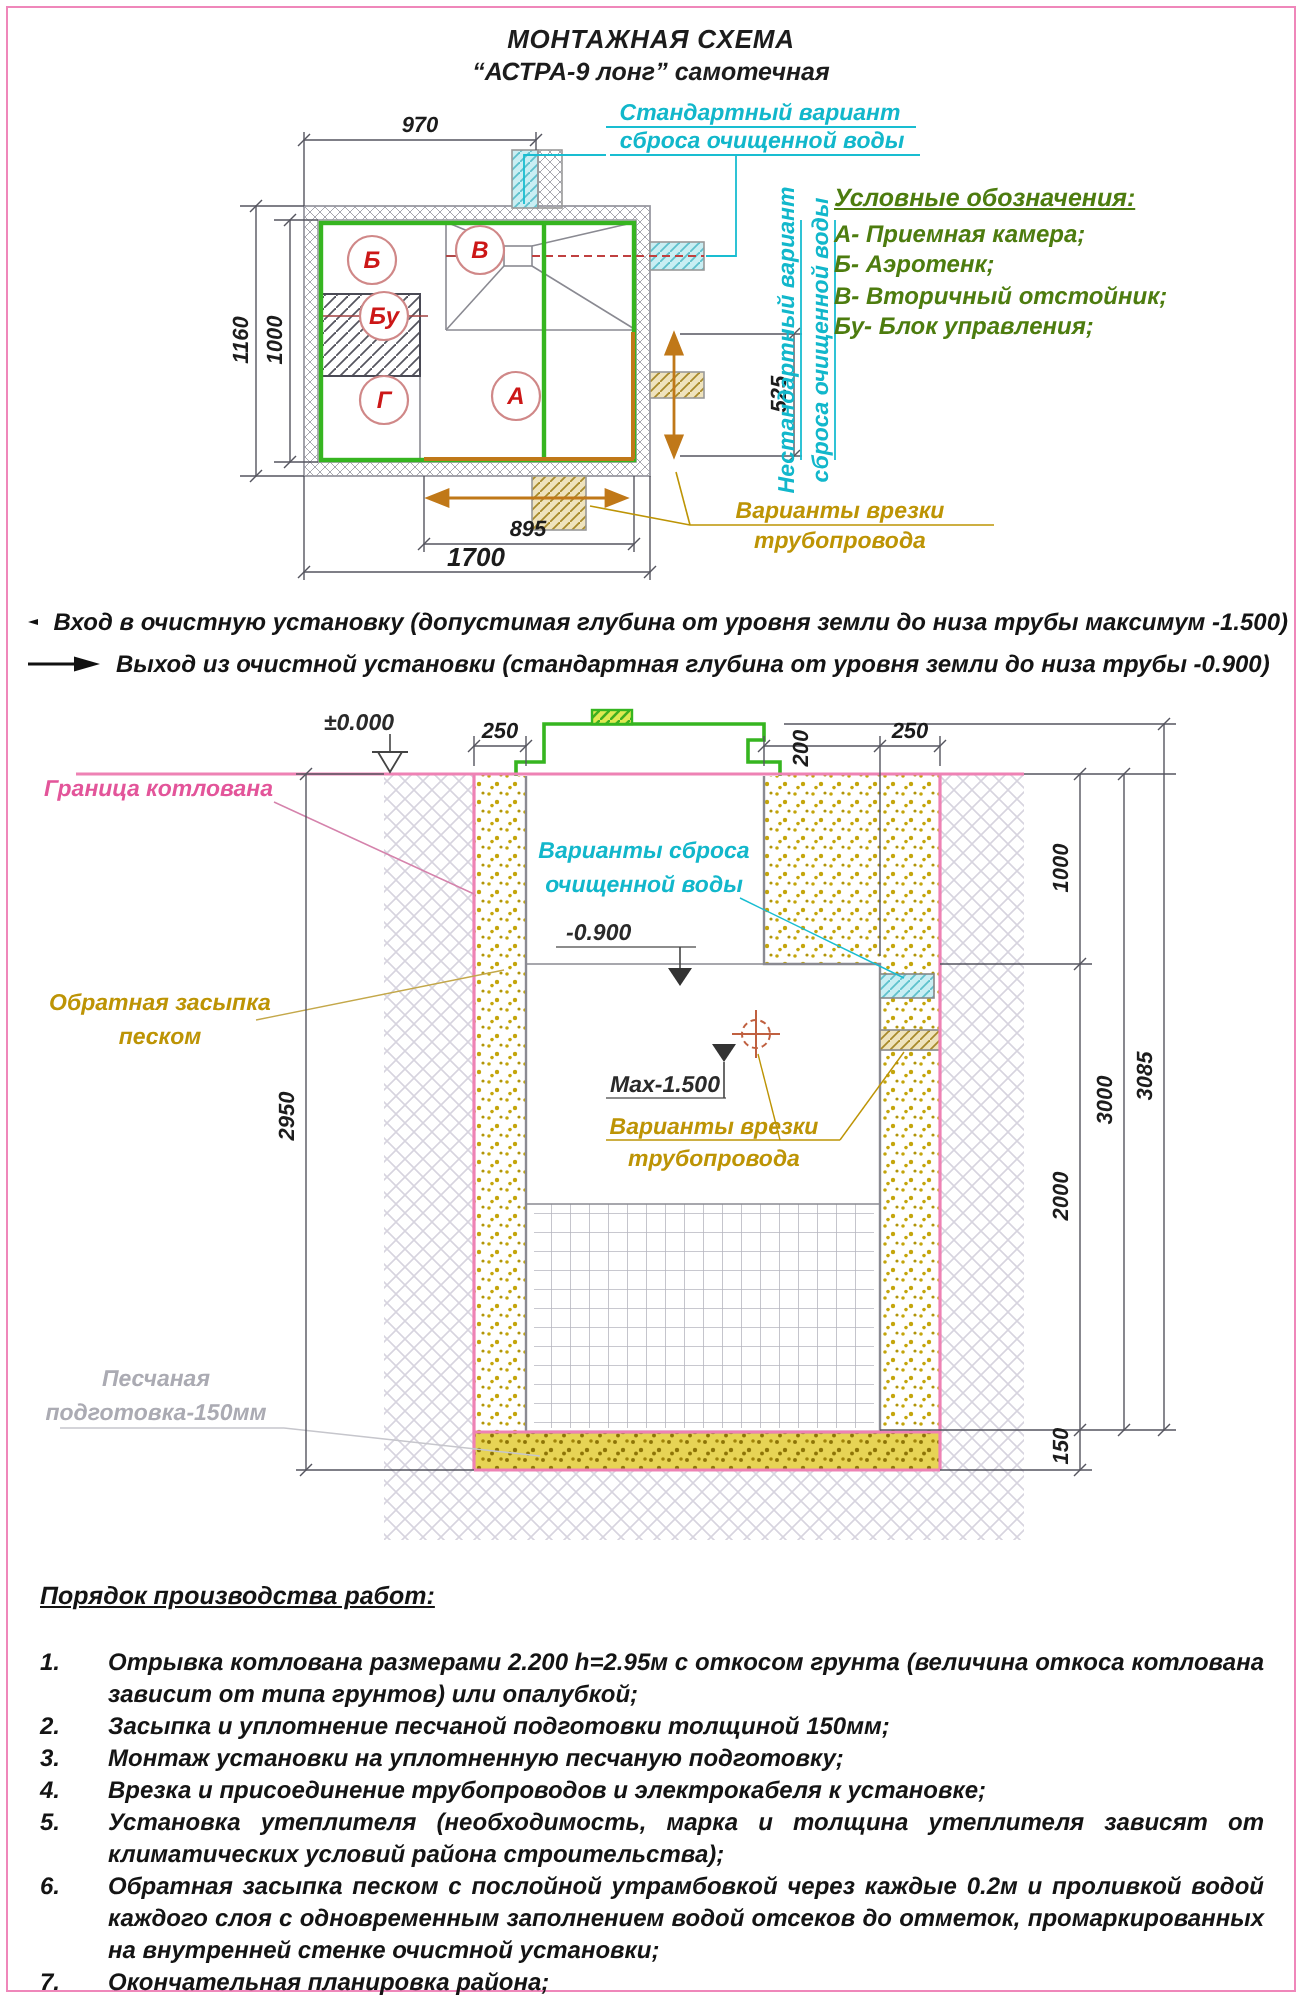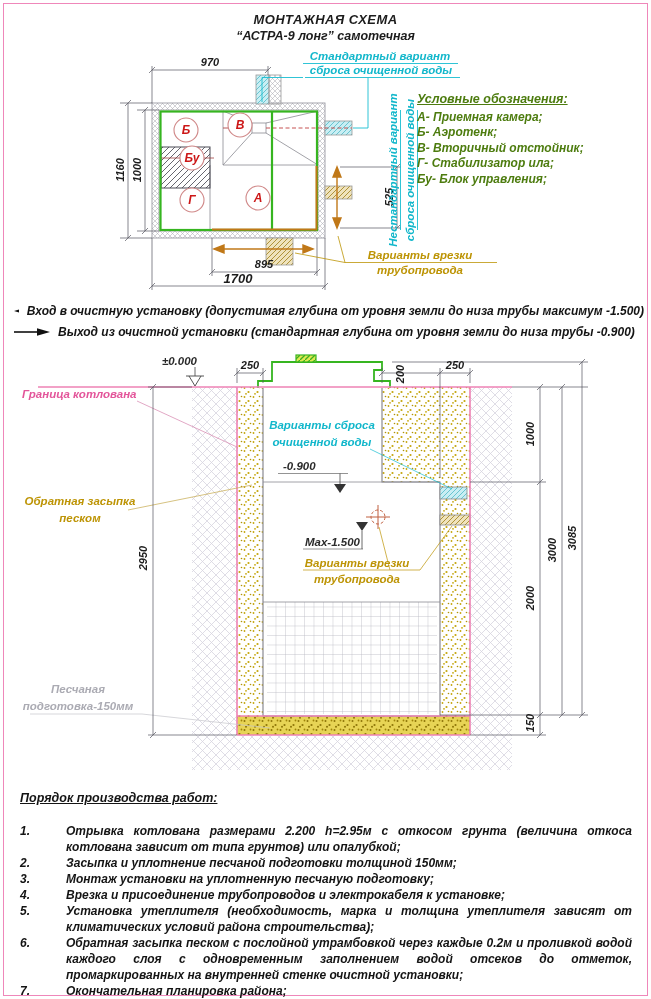--- a/index.html
+++ b/index.html
@@ -17,21 +17,21 @@
   .necksq{display:inline-block;width:12px;height:12px;border:2px solid #36b520;margin:0 5px 0 2px;}
   
   .noterow{left:14px;width:630px;display:flex;align-items:center;gap:8px;color:#141414;
            font-style:italic;font-weight:700;font-size:12px;white-space:nowrap;}
   
   #worklist{left:20px;top:790px;width:612px;color:#141414;font-style:italic;font-weight:700;font-size:12px;line-height:16px;}
   #worklist .hd{text-decoration:underline;font-size:12.5px;margin-bottom:17px;}
   #worklist ol{margin:0;padding:0;list-style:none;}
   #worklist li{display:flex;}
   #worklist li .n{width:34px;flex:none;}
-  #worklist li .t{flex:1;text-align:justify;margin-left:12px;}
+  #worklist li .t{flex:1;text-align:justify;}
   svg text{font-family:"Liberation Sans",sans-serif;font-style:italic;font-weight:700;}
   .dimt{font-size:11px;fill:#1c1c1c;}
   .dimbig{font-size:13px;fill:#1c1c1c;}
   .cyt{fill:#12b7cb;font-size:11.5px;}
   .olt{fill:#bd9405;font-size:11.5px;}
   .pkt{fill:#e3559a;font-size:11.5px;}
   .gyt{fill:#ababb3;font-size:11.5px;}
   .bkt{fill:#2a2a2a;font-size:11.5px;}
   .red{fill:#cc1717;font-size:12px;}
 </style>
@@ -206,21 +206,20 @@
         <line x1="345" y1="216.5" x2="338" y2="190"></line>
       </g>
     </g>
   </svg>
 
   <div id="legend" class="abs">
     <div class="hd">Условные обозначения:</div>
     <div>А- Приемная камера;</div>
     <div>Б- Аэротенк;</div>
     <div>В- Вторичный отстойник;</div>
-    <div>Г- Стабилизатор ила;</div>
     <div>Бу- Блок управления;</div>
   </div>
 
   <div class="abs noterow" style="top:304px">
     <svg width="36" height="10">
       <line x1="10" y1="5" x2="34" y2="5" stroke="#111" stroke-width="1.6"></line>
       <polygon points="0,5 13,1.2 13,8.8" fill="#111"></polygon>
     </svg>
     <span>Вход в очистную установку (допустимая глубина от уровня земли до низа трубы максимум -1.500)</span>
   </div>

